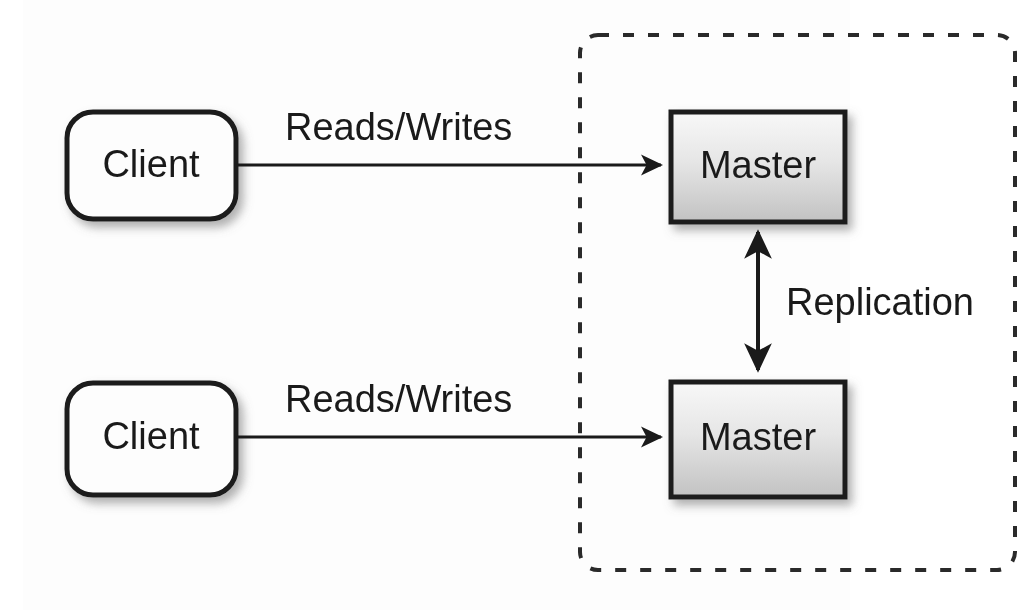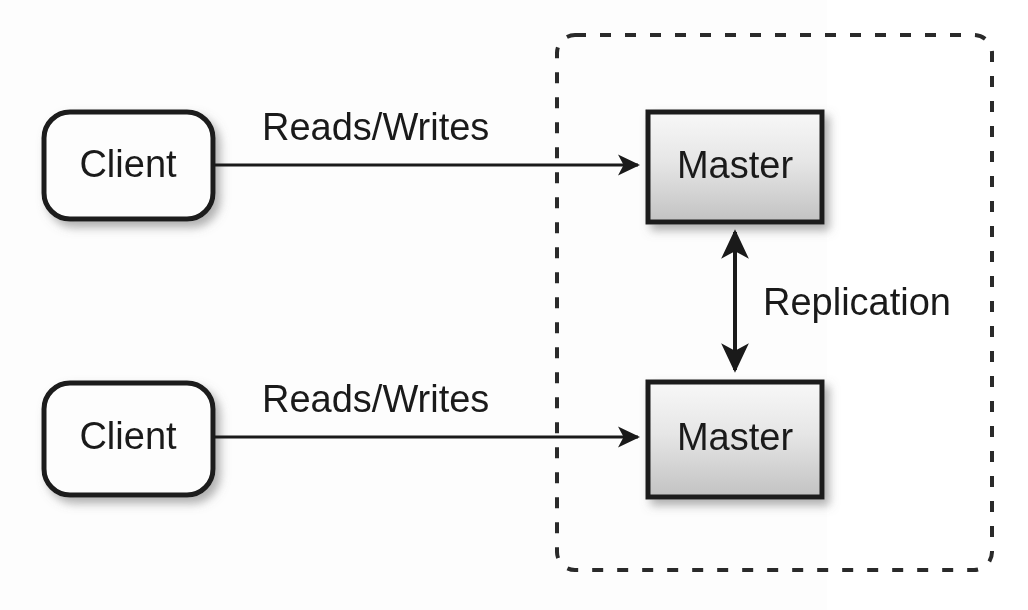--- a/index.html
+++ b/index.html
@@ -11,20 +11,21 @@
     width: 1028px;
     height: 610px;
     font-family: "Liberation Sans", sans-serif;
     overflow: hidden;
   }
   #canvas {
     position: relative;
     width: 827px;
     height: 610px;
     background: #fdfdfd;
+    margin-left: 23px;
   }
   #diagram-svg {
     position: absolute;
     left: 0;
     top: 0;
   }
   .node-label {
     font-family: "Liberation Sans", sans-serif;
     font-size: 38px;
     fill: #1a1a1a;

